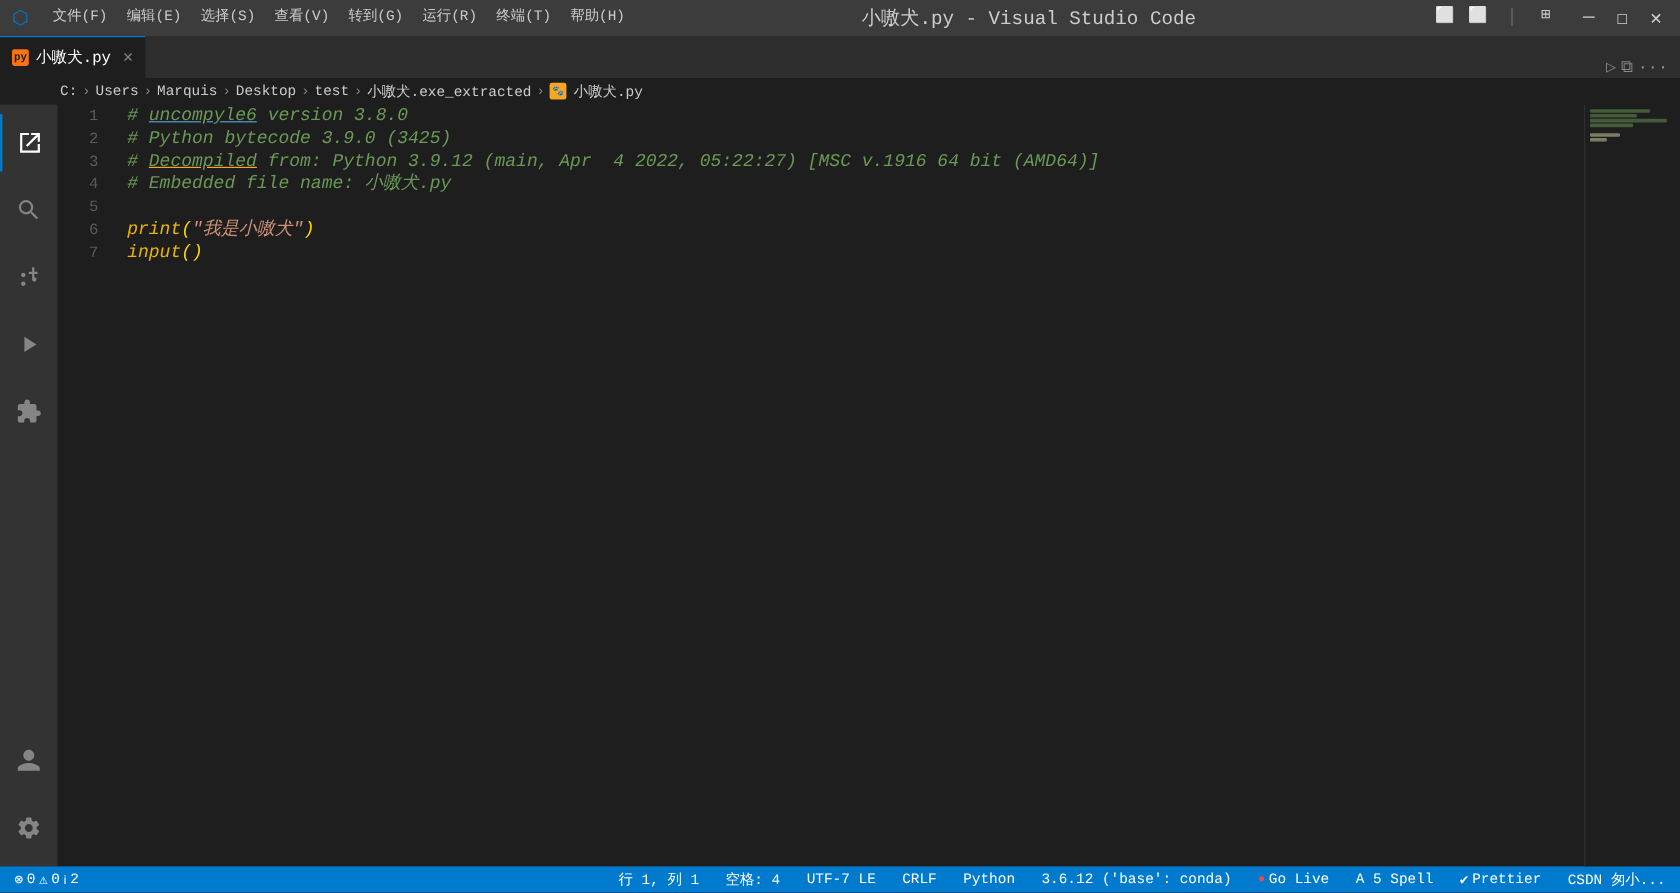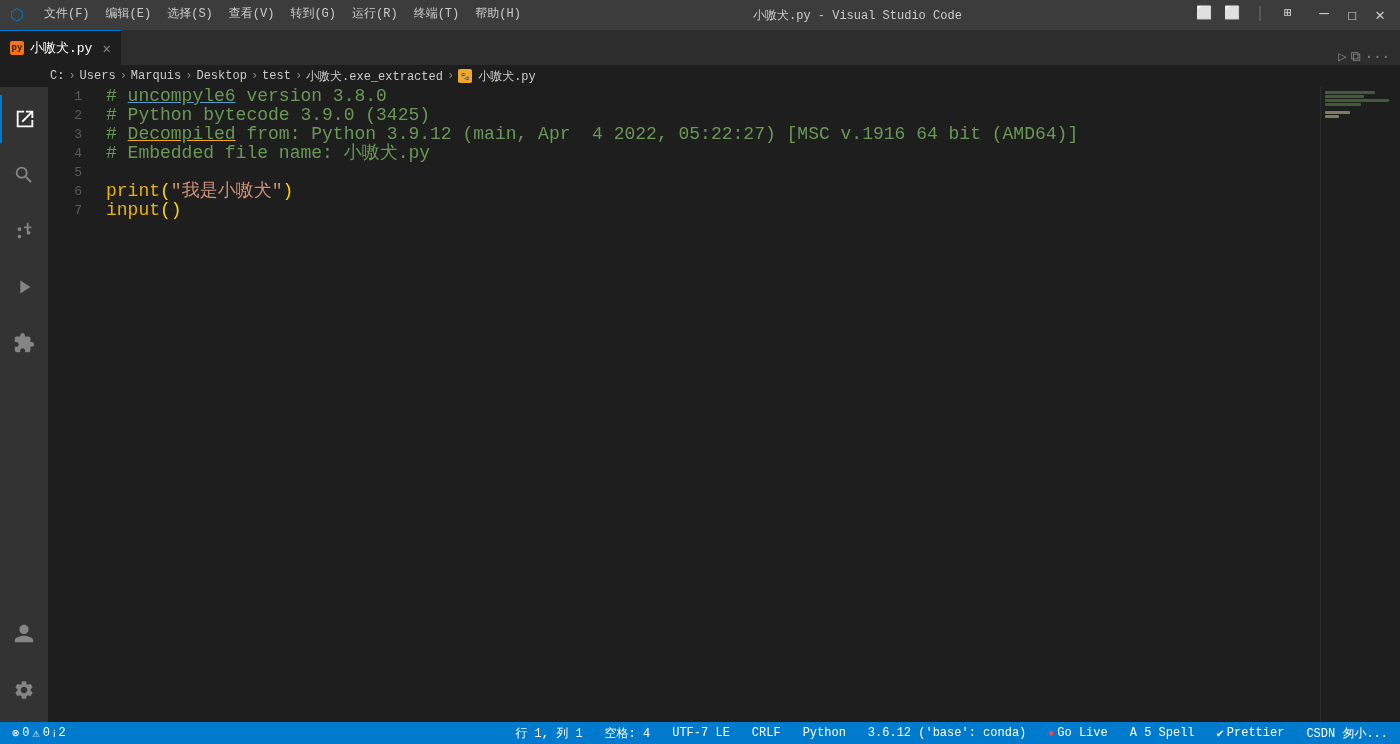--- a/index.html
+++ b/index.html
@@ -25,21 +25,21 @@
       padding: 0 10px;
       flex-shrink: 0;
     }
     .title-bar-menu {
       display: flex;
       gap: 16px;
       font-size: 12px;
       color: #cccccc;
     }
     .title-bar-title {
-      font-size: 12px;
+      font-size: 16px;
       color: #cccccc;
     }
     .title-bar-controls {
       display: flex;
       gap: 8px;
     }
     .title-bar-controls span {
       font-size: 16px;
       color: #cccccc;
       cursor: pointer;
@@ -195,21 +195,22 @@
       padding-right: 16px;
       color: #5a5a5a;
       user-select: none;
       flex-shrink: 0;
       font-size: 13px;
     }
     .line-content {
       flex: 1;
       padding-left: 8px;
       white-space: pre;
-      font-size: 18px;
+      font-size: 15px;
+      font-style: italic;
     }
 
     
     .c-comment { color: #6a9955; }
     .c-function { color: #eab308; }
     .c-string { color: #ce9178; }
 
     
     .status-bar {
       height: 22px;

